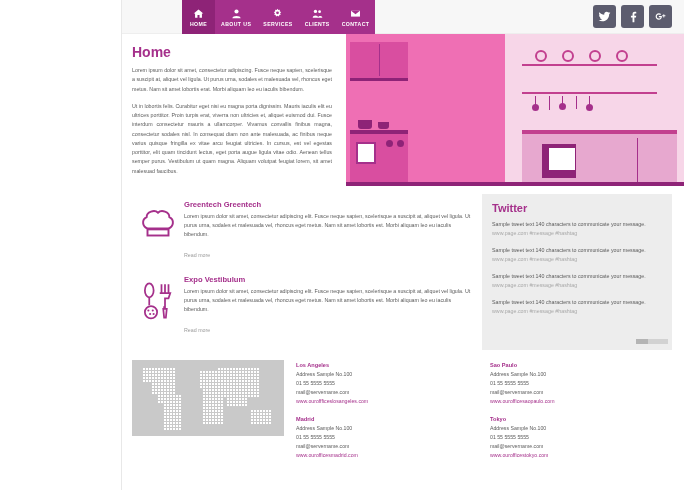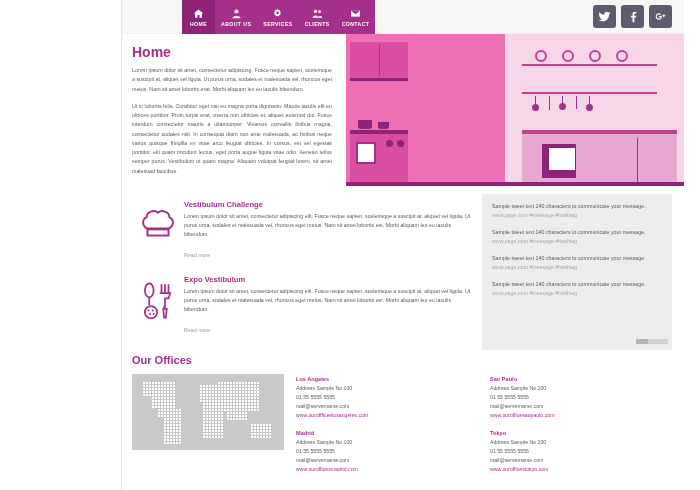--- a/index.html
+++ b/index.html
@@ -368,21 +368,21 @@
       <div class="posts">
 
         <div class="post">
           <div class="post-ico">
             <svg viewBox="0 0 48 48" width="42" height="42">
               <path d="M12 28 C6 26 5 18 11 15 C11 9 20 6 24 10 C28 6 37 9 37 15 C43 18 42 26 36 28 Z" fill="none" stroke="#a5308b" stroke-width="2.2"></path>
               <rect x="12" y="29" width="24" height="7" fill="none" stroke="#a5308b" stroke-width="2.2"></rect>
             </svg>
           </div>
           <div class="post-body">
-            <h3 class="post-title">Vestibulum Challenge</h3>
+            <h3 class="post-title">Greentech Greentech</h3>
             <p>Lorem ipsum dolor sit amet, consectetur adipiscing elit. Fusce neque sapien, scelerisque a suscipit at, aliquet vel ligula. Ut purus urna, sodales et malesuada vel, rhoncus eget metus. Nam sit amet lobortis est. Morbi aliquam leo eu iaculis bibendum.</p>
             <span class="readmore">Read more</span>
           </div>
         </div>
 
         <div class="post">
           <div class="post-ico">
             <svg viewBox="0 0 48 48" width="42" height="42">
               <ellipse cx="14" cy="13" rx="5" ry="8" fill="none" stroke="#a5308b" stroke-width="2"></ellipse>
               <line x1="14" y1="21" x2="14" y2="30" stroke="#a5308b" stroke-width="2"></line>
@@ -398,20 +398,21 @@
           </div>
           <div class="post-body">
             <h3 class="post-title">Expo Vestibulum</h3>
             <p>Lorem ipsum dolor sit amet, consectetur adipiscing elit. Fusce neque sapien, scelerisque a suscipit at, aliquet vel ligula. Ut purus urna, sodales et malesuada vel, rhoncus eget metus. Nam sit amet lobortis est. Morbi aliquam leo eu iaculis bibendum.</p>
             <span class="readmore">Read more</span>
           </div>
         </div>
       </div>
 
       <aside class="twitter">
+        <h2 class="tw-title">Twitter</h2>
 
         <div class="tweet">
           <p>Sample tweet text 140 characters to communicate your message.</p>
           <p class="link">www.page.com #message #hashtag</p>
         </div>
         <div class="tweet">
           <p>Sample tweet text 140 characters to communicate your message.</p>
           <p class="link">www.page.com #message #hashtag</p>
         </div>
         <div class="tweet">
@@ -423,21 +424,20 @@
           <p class="link">www.page.com #message #hashtag</p>
         </div>
 
         <div class="tw-scroll">
             <i></i>
           </div>
       </aside>
     </div>
 
     <div class="offices">
-      <h2 class="sec-title">Our Offices</h2>
 
       <div class="off-grid">
         <div class="map" id="world-map">
             <i class="dot" style="left:11px;top:8px"></i>
             <i class="dot" style="left:14px;top:8px"></i>
             <i class="dot" style="left:17px;top:8px"></i>
             <i class="dot" style="left:20px;top:8px"></i>
             <i class="dot" style="left:23px;top:8px"></i>
             <i class="dot" style="left:26px;top:8px"></i>
             <i class="dot" style="left:29px;top:8px"></i>

